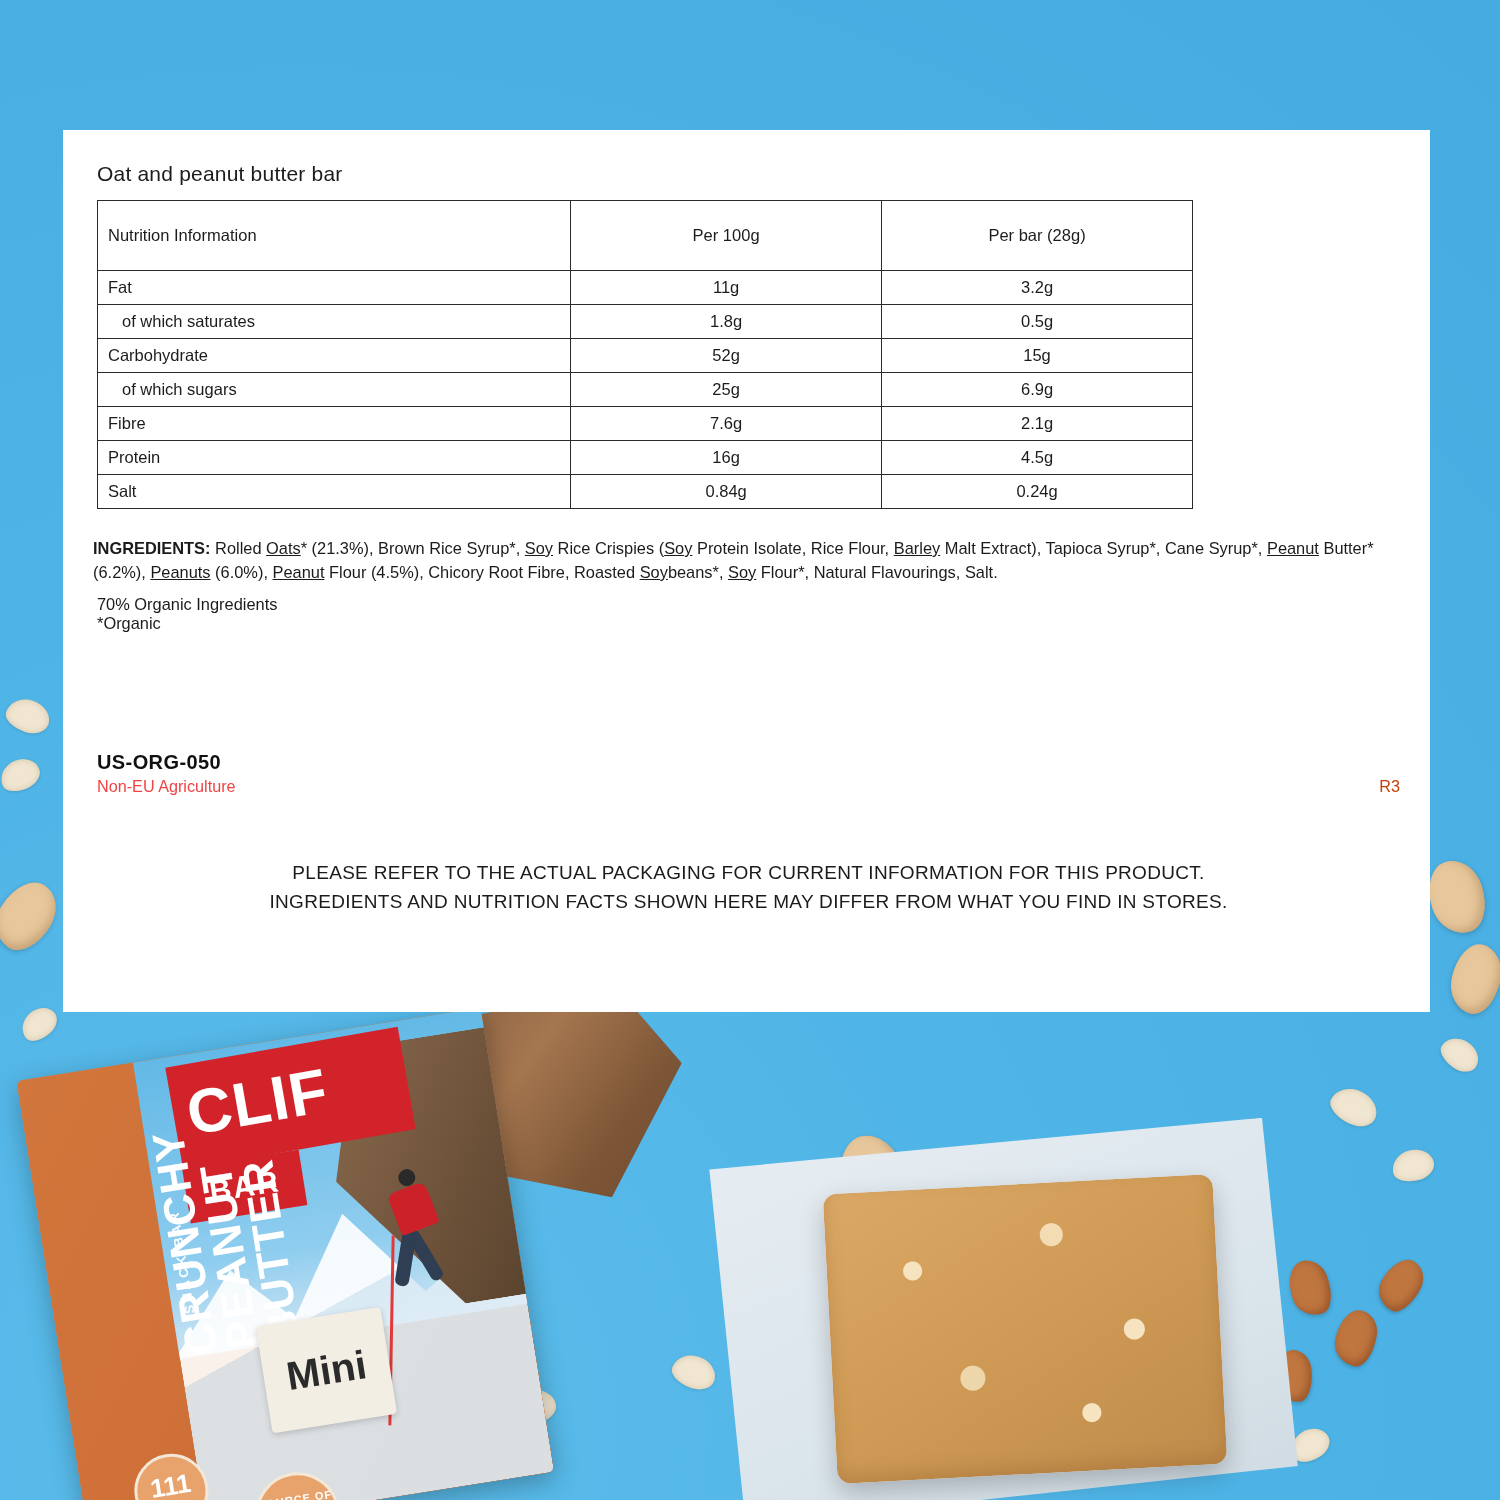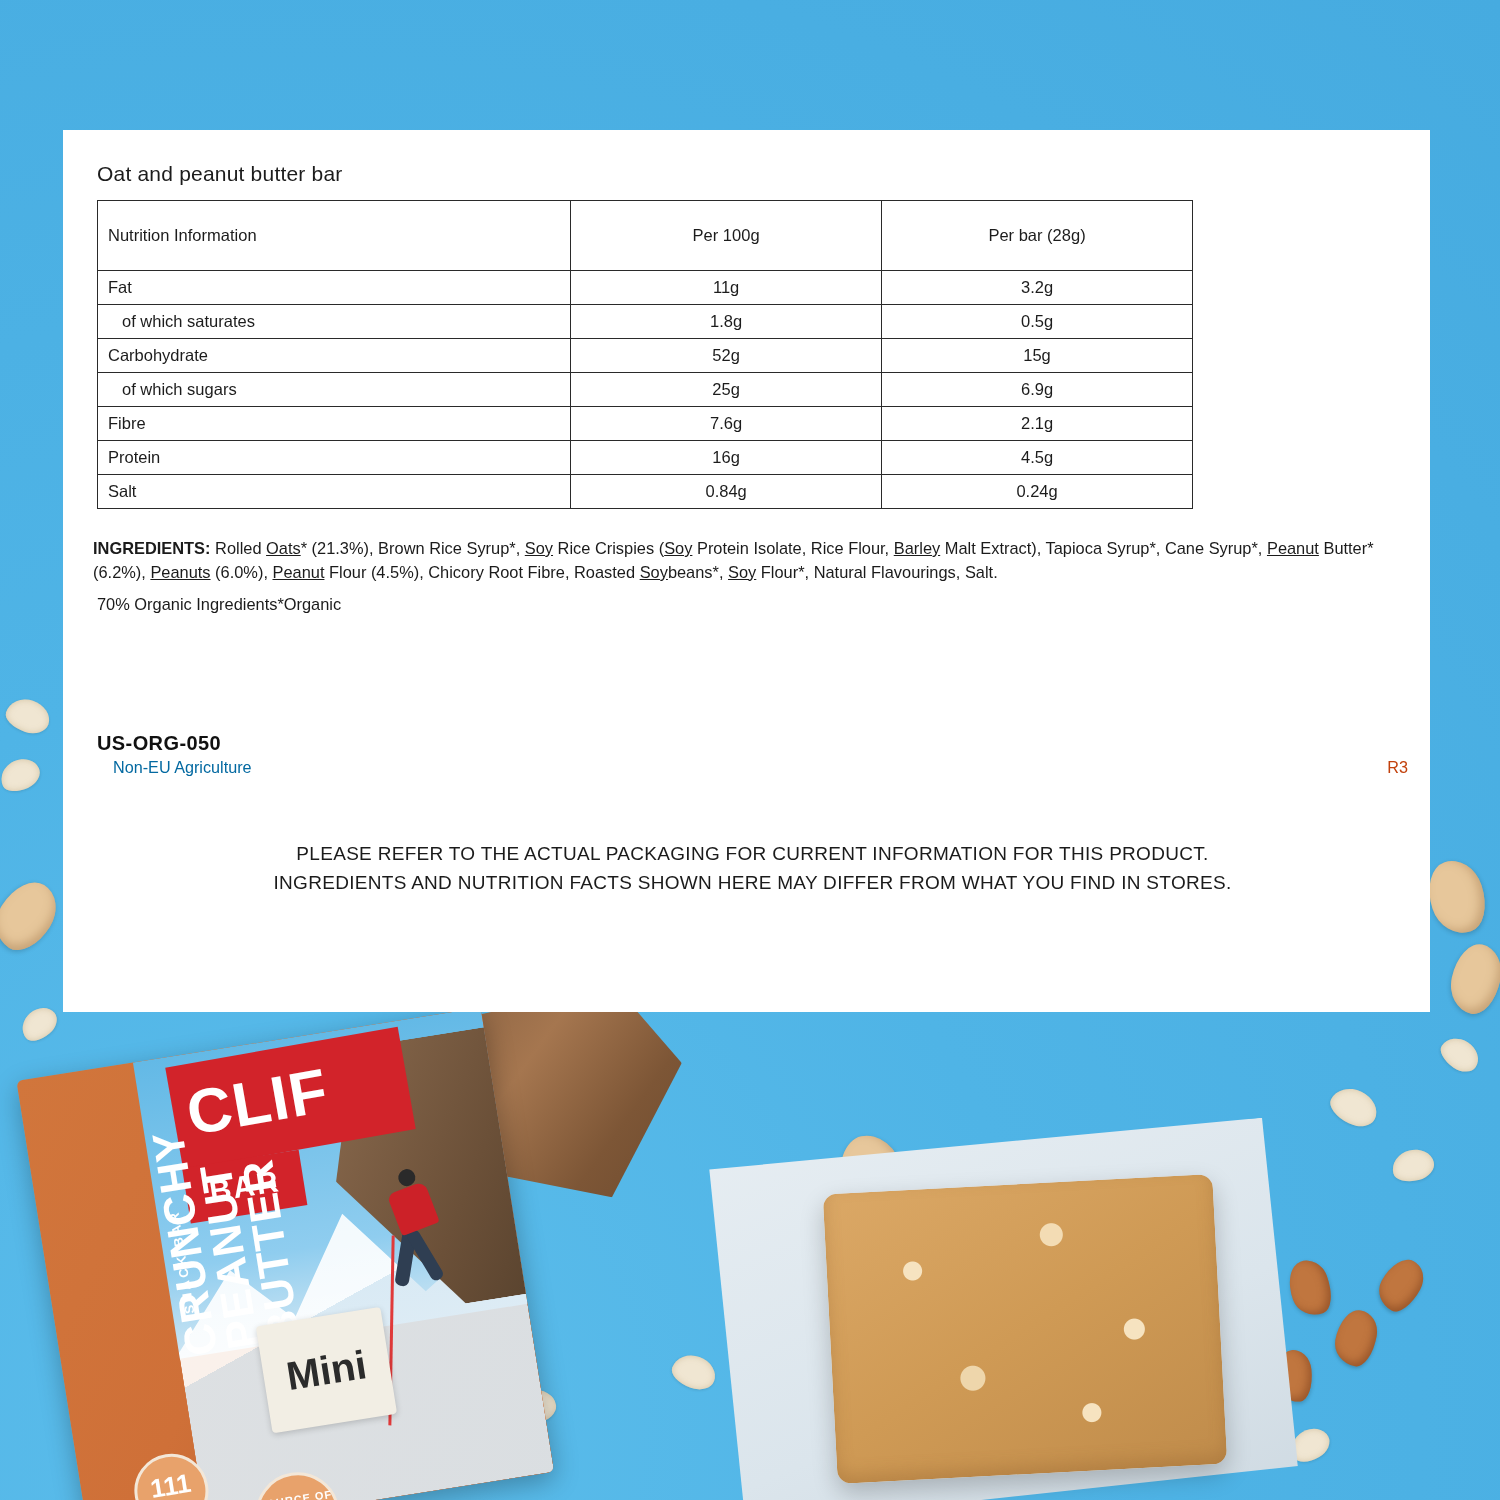--- a/index.html
+++ b/index.html
@@ -42,21 +42,21 @@
   }
 
   
   .panel {
     position: absolute;
     left: 63px;
     top: 130px;
     width: 1367px;
     height: 882px;
     background: #ffffff;
-    padding: 26px 18px 0 30px;
+    padding: 26px 26px 0 30px;
   }
   .panel-title {
     font-size: 21px;
     color: #1c1c1c;
     margin: 6px 0 14px 4px;
     letter-spacing: .2px;
   }
 
   table.nutrition {
     border-collapse: collapse;
@@ -85,23 +85,25 @@
     margin: 28px 4px 0 0;
     font-size: 16.4px;
     line-height: 1.45;
     color: #1b1b1b;
     max-width: 1330px;
   }
   .ingredients b { font-weight: bold; }
   .ingredients u { text-decoration: underline; }
   .org-line {
     display: flex;
-    margin: 10px 8px 0 4px;
+    justify-content: space-between;
+    margin: 10px 0 0 4px;
     font-size: 16.4px;
     color: #1b1b1b;
+    flex-direction: column;
   }
   .may-contain {
     margin: 8px 4px 0 4px;
     font-size: 16.6px;
     color: #1b1b1b;
     letter-spacing: .2px;
   }
   .cert-block {
     margin: 118px 4px 0 4px;
     display: flex;
@@ -109,23 +111,22 @@
     align-items: flex-end;
   }
   .cert-code {
     font-size: 20px;
     font-weight: bold;
     color: #111;
     letter-spacing: .4px;
   }
   .cert-sub {
     font-size: 16.2px;
-    color: #0369a1;
+    color: #ef4444;
     margin-top: 3px;
-    margin-left: 16px;
   }
   .rev { font-size: 16.2px; color: #c2410c; }
 
   .disclaimer {
     margin-top: 62px;
     text-align: center;
     font-size: 19px;
     line-height: 1.55;
     color: #1b1b1b;
     letter-spacing: .3px;

